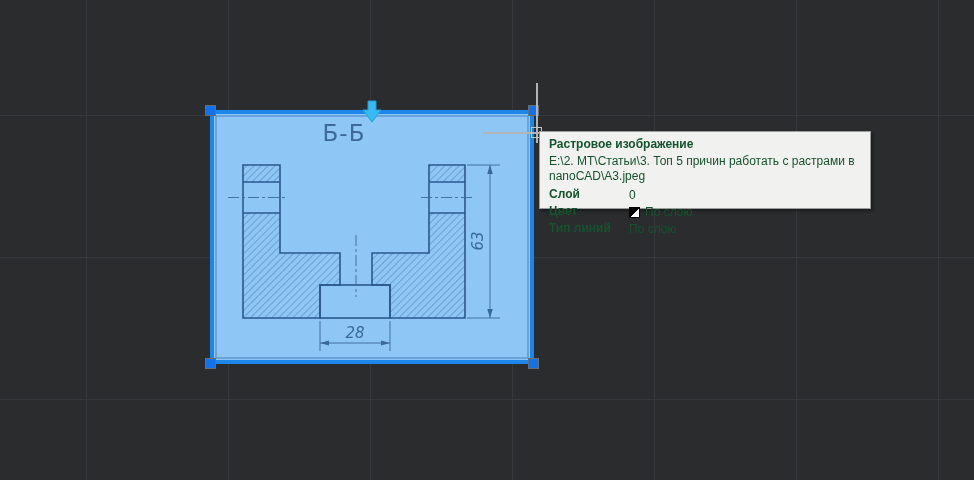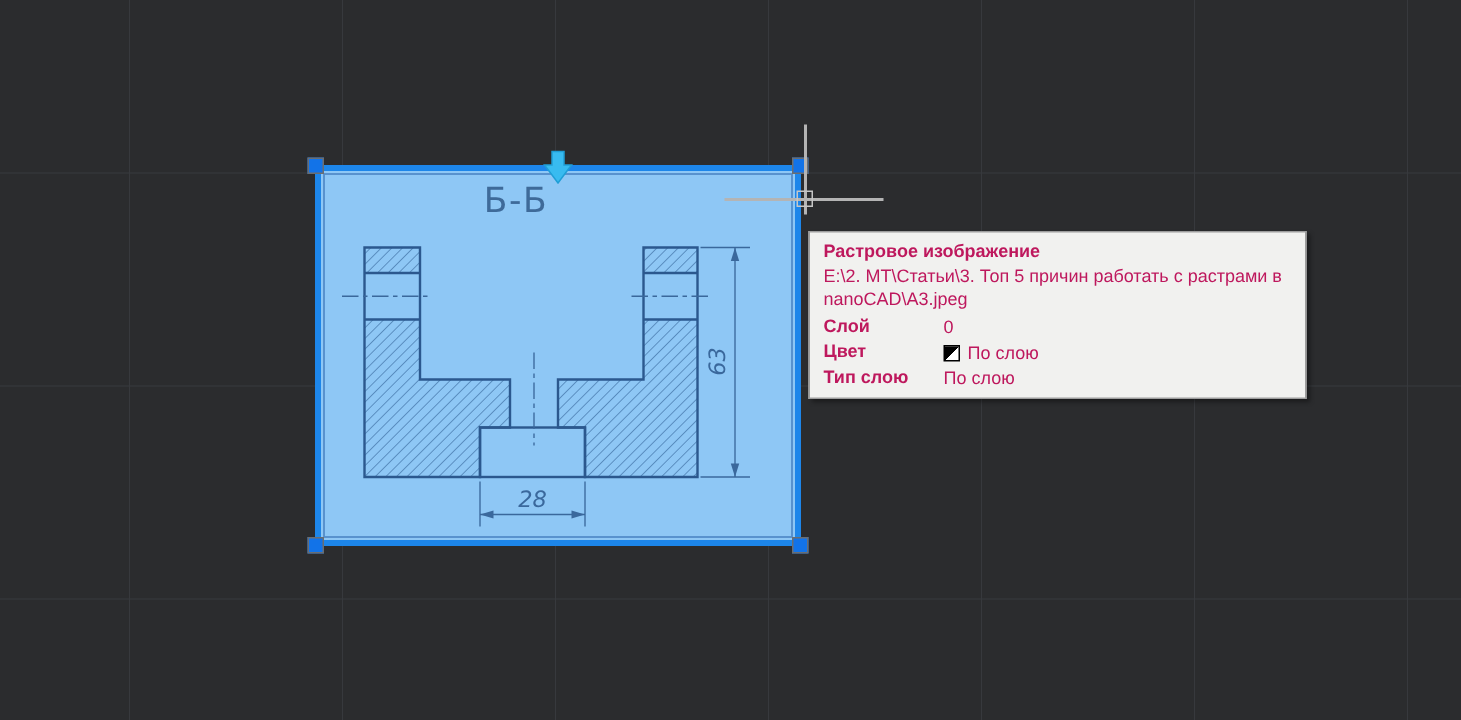--- a/index.html
+++ b/index.html
@@ -23,26 +23,26 @@
     box-sizing:border-box;z-index:4;
   }
   .arrow-grip{position:absolute;left:361px;top:100px;z-index:4;}
   .ch-h{position:absolute;left:483px;top:132px;width:106px;height:1.5px;background:#b4b4b4;z-index:6;}
   .ch-v{position:absolute;left:536px;top:83px;width:1.5px;height:60px;background:#b4b4b4;z-index:6;}
   .pickbox{
     position:absolute;left:531px;top:127px;width:11px;height:11px;
     border:1.5px solid #c6c6c6;box-sizing:border-box;z-index:7;
   }
   .tooltip{
-    position:absolute;left:539px;top:154px;width:332px;height:112px;
+    position:absolute;left:539px;top:131px;width:332px;height:78px;
     box-sizing:border-box;
     background:#f1f1ef;border:1px solid #9d9d9d;
     box-shadow:2px 2px 3px rgba(0,0,0,0.4);
     padding:5px 9px 4px 9px;
-    font-size:12px;color:#be185d;z-index:10;
+    font-size:12px;color:#14532d;z-index:10;
     line-height:15px;
   }
   .tt-title{font-weight:bold;margin-bottom:2px;}
   .tt-path{margin-bottom:3px;word-break:break-word;}
   .tt-row{display:flex;height:17px;}
   .tt-label{font-weight:bold;width:80px;flex:0 0 80px;}
   .tt-value{display:flex;align-items:center;}
   .swatch{
     display:inline-block;width:11px;height:11px;
     border:1px solid #000;box-sizing:border-box;
@@ -126,18 +126,18 @@
       <span class="tt-value">0</span>
     </div>
     <div class="tt-row">
       <span class="tt-label">Цвет</span>
       <span class="tt-value">
           <span class="swatch"></span>
           <span>По слою</span>
         </span>
     </div>
     <div class="tt-row">
-      <span class="tt-label">Тип слою</span>
+      <span class="tt-label">Тип линий</span>
       <span class="tt-value">По слою</span>
     </div>
   </div>
 
 </div>
 
 </body></html>

